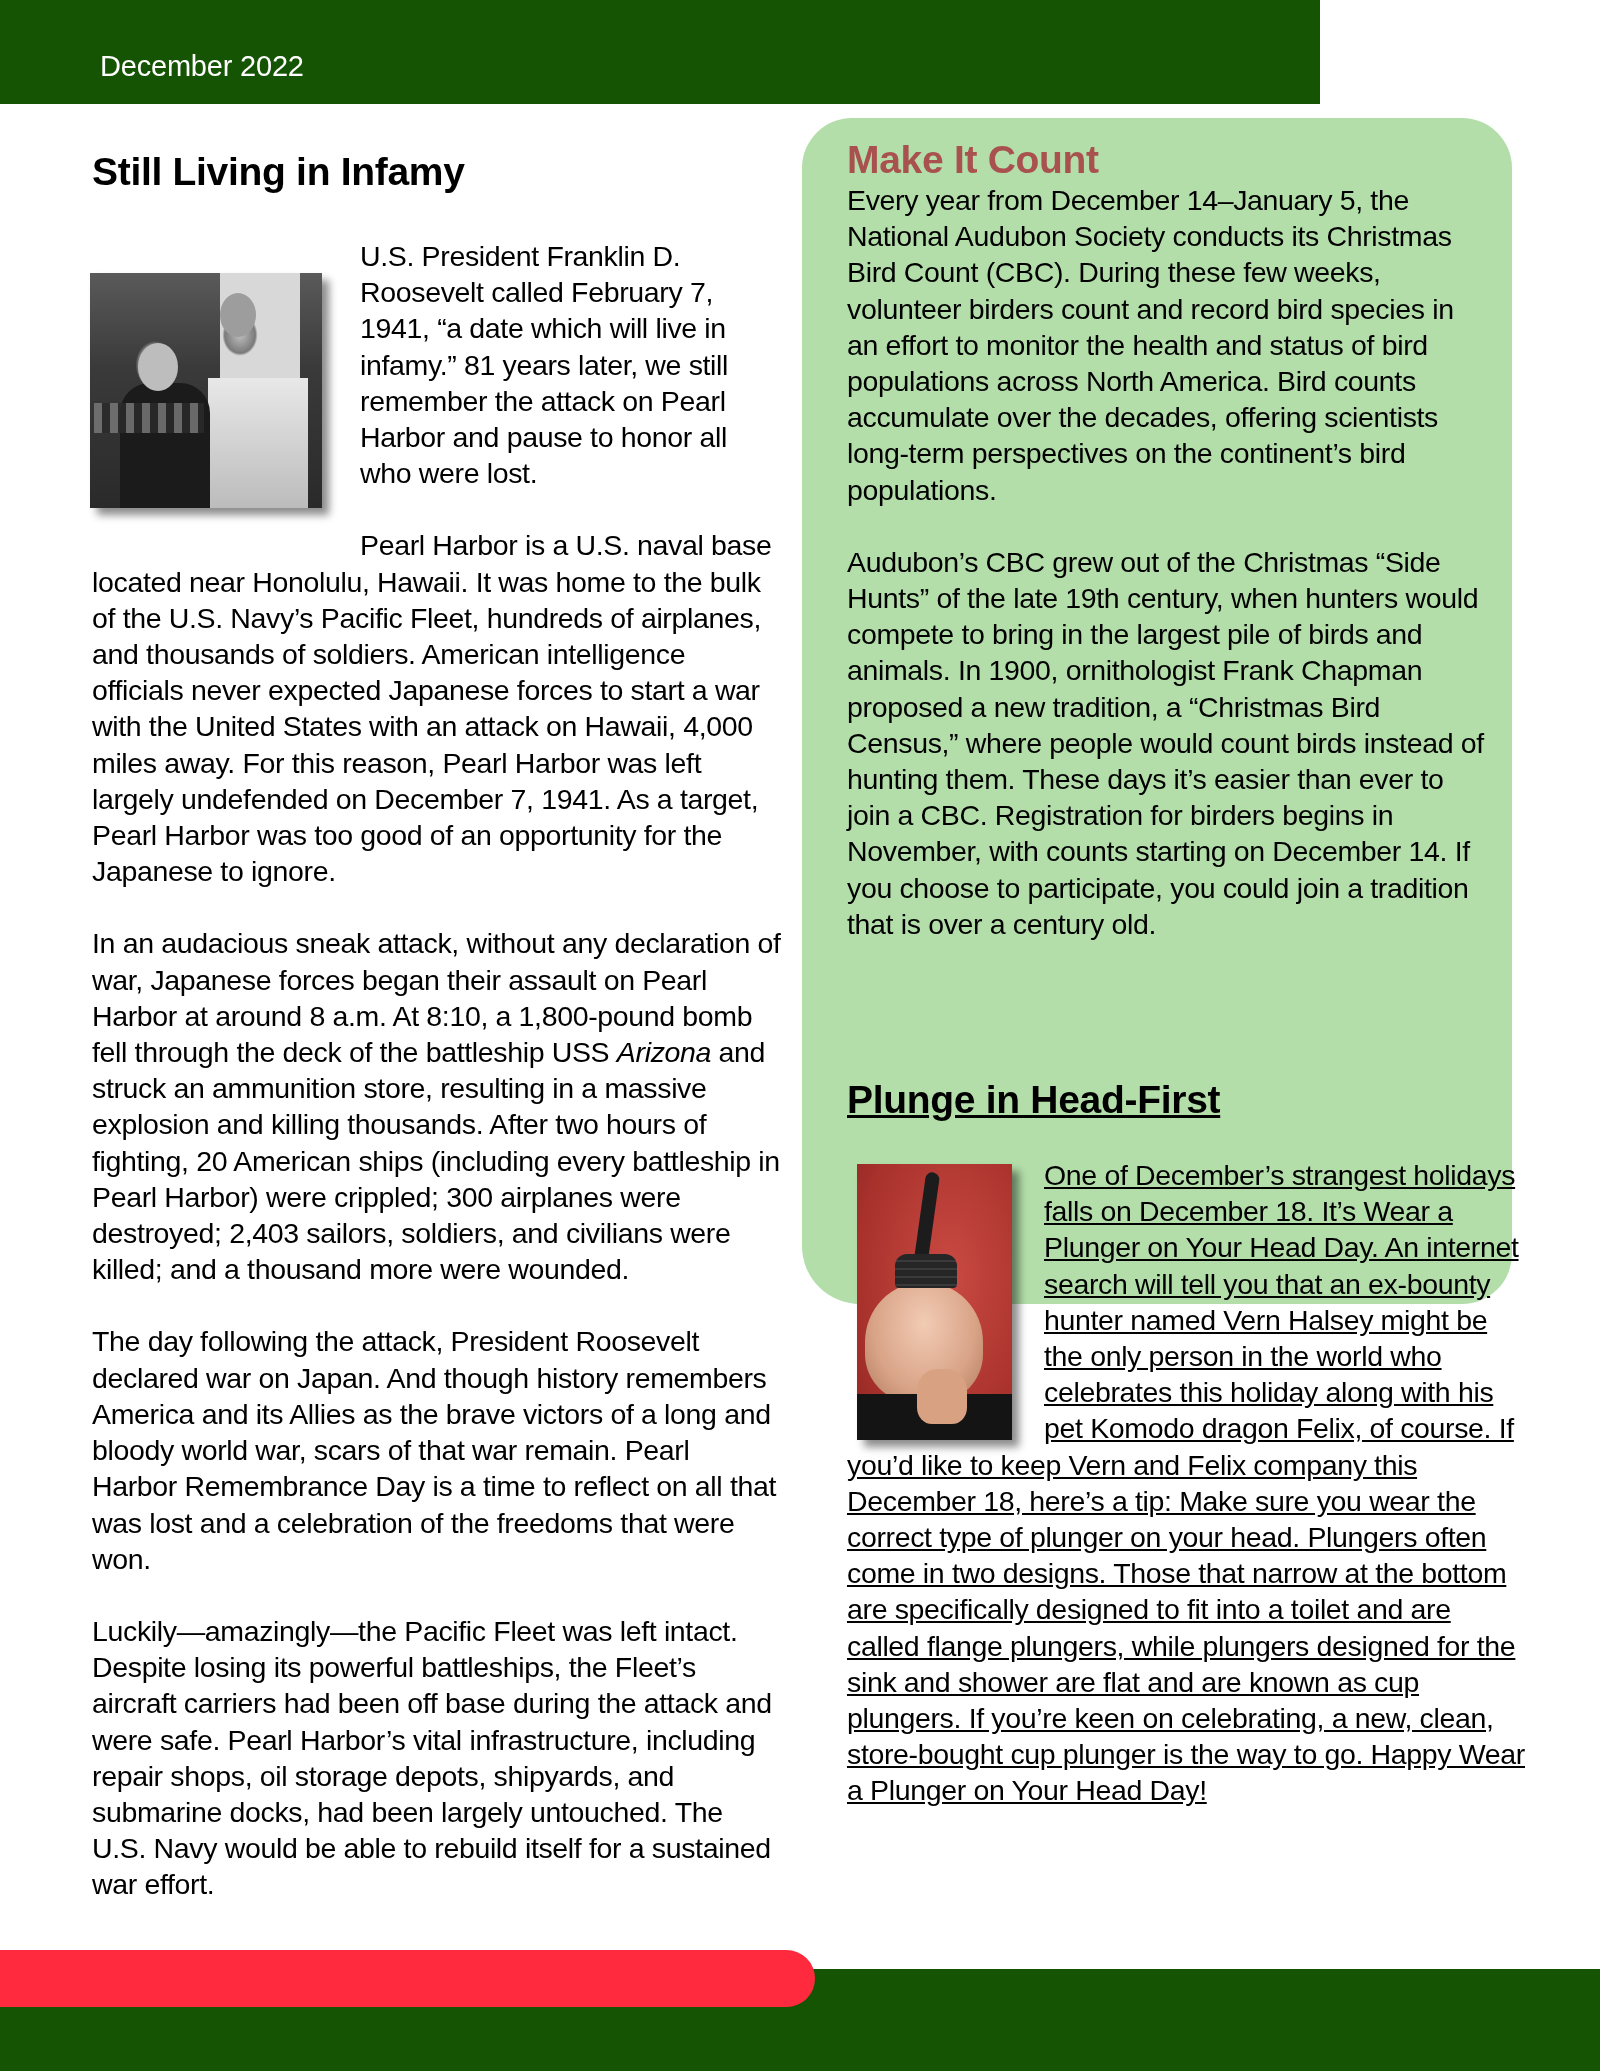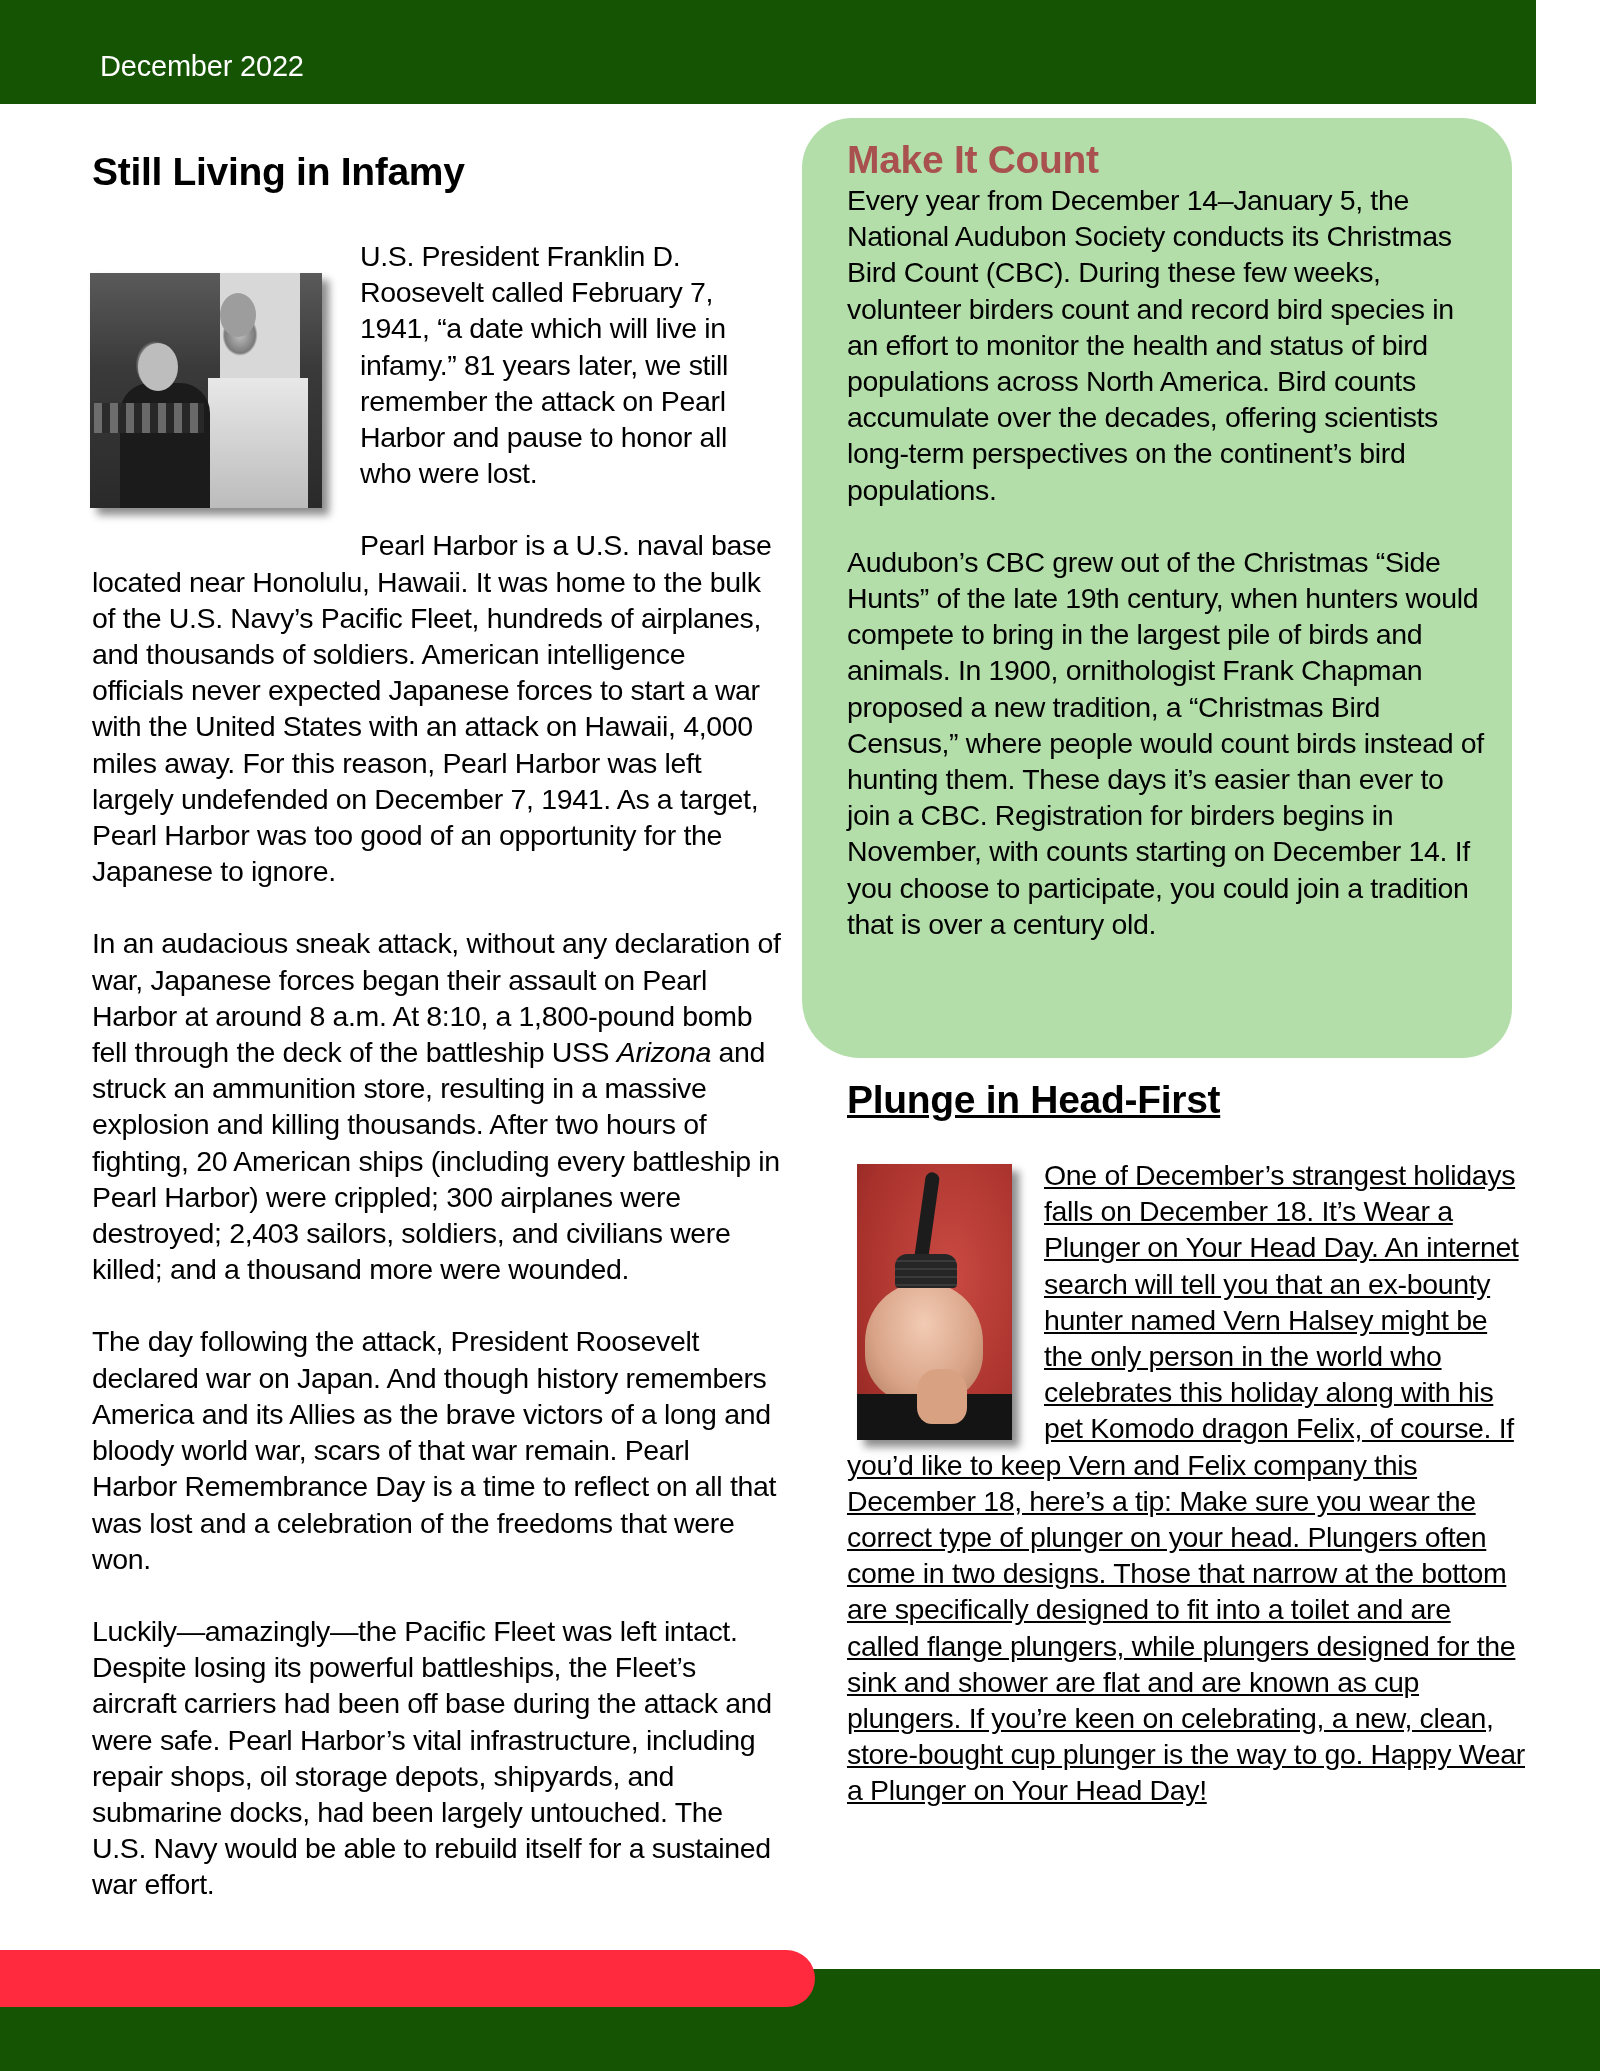--- a/index.html
+++ b/index.html
@@ -2,21 +2,21 @@
 <html><head>
 <meta charset="utf-8">
 <style>
   html, body { margin: 0; padding: 0; }
   body {
     width: 1600px; height: 2071px; position: relative; overflow: hidden;
     background: #ffffff; color: #000;
     font-family: "Liberation Sans", sans-serif;
   }
   .topbar {
-    position: absolute; left: 0; top: 0; width: 1536px; height: 104px;
+    position: absolute; left: 0; top: 0; width: 1320px; height: 104px;
     background: #155402;
   }
   .topbar .date {
     position: absolute; left: 100px; top: 50px;
     color: #ffffff; font-size: 29px; letter-spacing: -0.2px;
   }
   h2.head {
     margin: 0; font-weight: bold; font-size: 39px; letter-spacing: -0.3px;
   }
   .body-text {
@@ -58,21 +58,21 @@
     position: absolute; left: 48px; top: 70px; width: 40px; height: 48px;
     background: #bdbdbd; border-radius: 50%;
   }
   .fdr-photo .head2 {
     position: absolute; left: 130px; top: 20px; width: 36px; height: 44px;
     background: #9d9d9d; border-radius: 50%;
   }
 
   
   .green-box {
-    position: absolute; left: 802px; top: 118px; width: 710px; height: 940px;
+    position: absolute; left: 802px; top: 118px; width: 710px; height: 1186px;
     background: #b3dea9; border-radius: 50px 50px 50px 50px;
     border-bottom-left-radius: 58px;
   }
   .green-box .inner { position: absolute; left: 45px; top: 10px; width: 640px; }
   .green-box h2.head { color: #a8514f; margin-top: 0; }
   .green-box .body-text p:first-of-type { }
 
   
   .plunge { position: absolute; left: 847px; top: 1078px; width: 680px; text-decoration: underline; }
   .plunger-frame {

